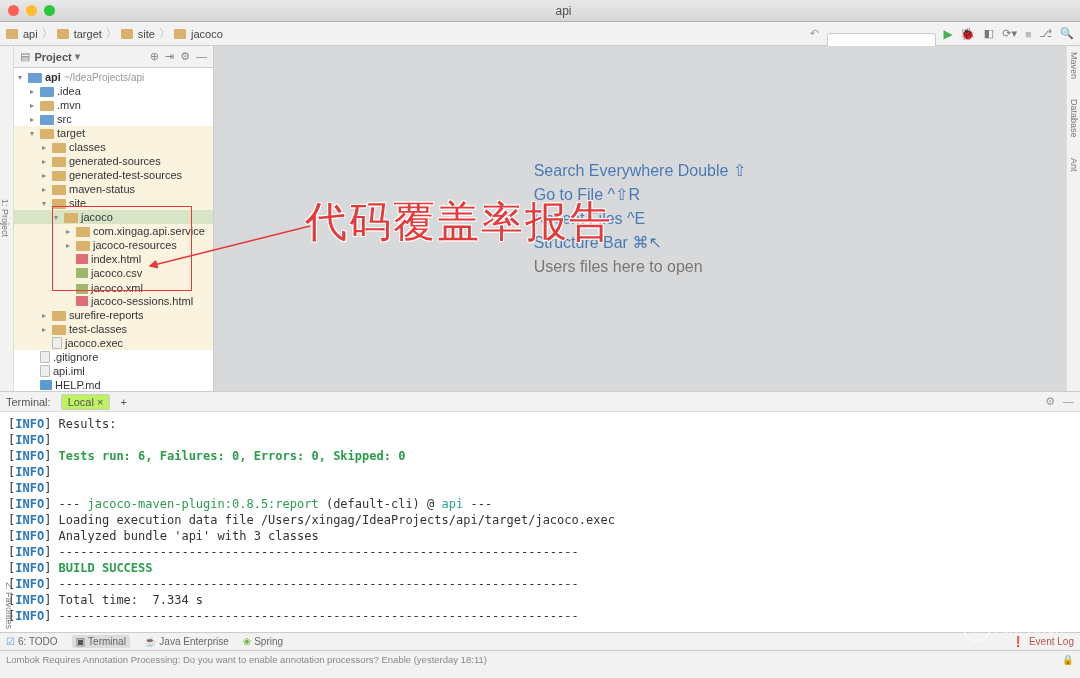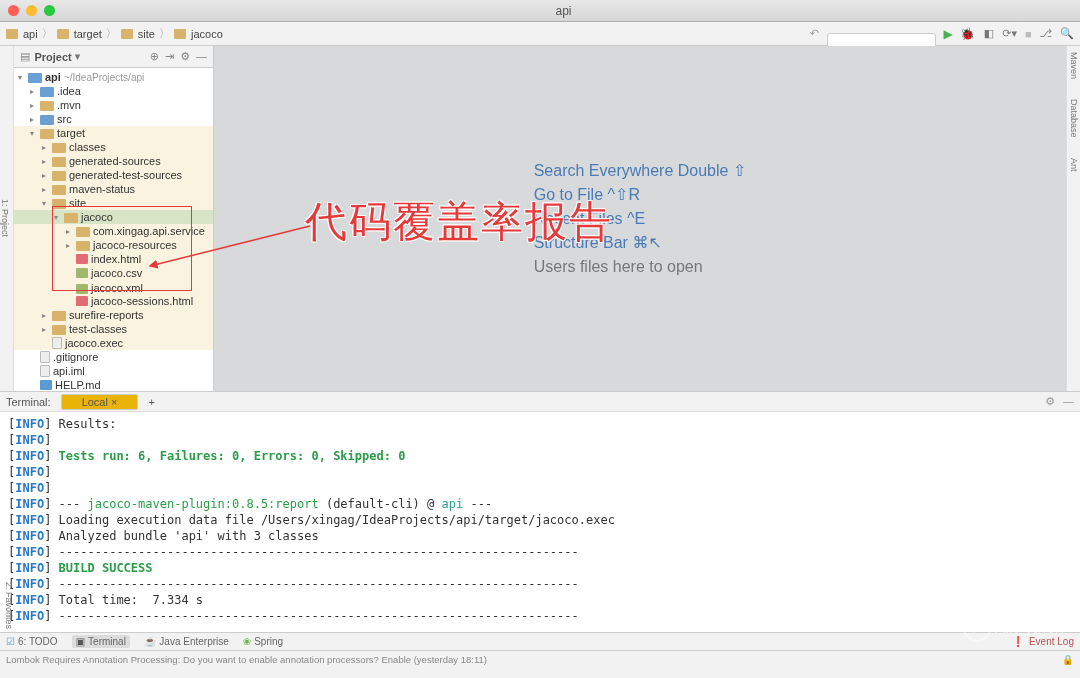--- a/index.html
+++ b/index.html
@@ -290,21 +290,21 @@
       </defs>
     <line x1="170" y1="10" x2="10" y2="50" stroke="#e63a3a" stroke-width="1.5" marker-end="url(#ah)"></line>
   </svg>
 
   <div class="redbox" style="left:52px; top:160px; width:140px; height:85px;"></div>
 </div>
 
 <div class="terminal-wrap">
   <div class="term-tabs">
     <span class="tt">Terminal:</span>
-    <span class="tt" style="background:#eab308;border:1px solid #ccc;padding:1px 20px;border-radius:2px"><span>Local</span> ×</span>
+    <span class="tt" style="background:#bef264;border:1px solid #ccc;padding:1px 6px;border-radius:2px"><span>Local</span> ×</span>
     <span>+</span>
     <div class="tools">
       <span>⚙</span>
       <span>—</span>
     </div>
   </div>
   <div class="terminal">
     <div class="line"><span class="br">[</span><span class="info-tag">INFO</span><span class="br">]</span><span> Results:</span></div>
     <div class="line"><span class="br">[</span><span class="info-tag">INFO</span><span class="br">]</span></div>
     <div class="line"><span class="br">[</span><span class="info-tag">INFO</span><span class="br">]</span><span class="green"> Tests run: 6, Failures: 0, Errors: 0, Skipped: 0</span></div>

